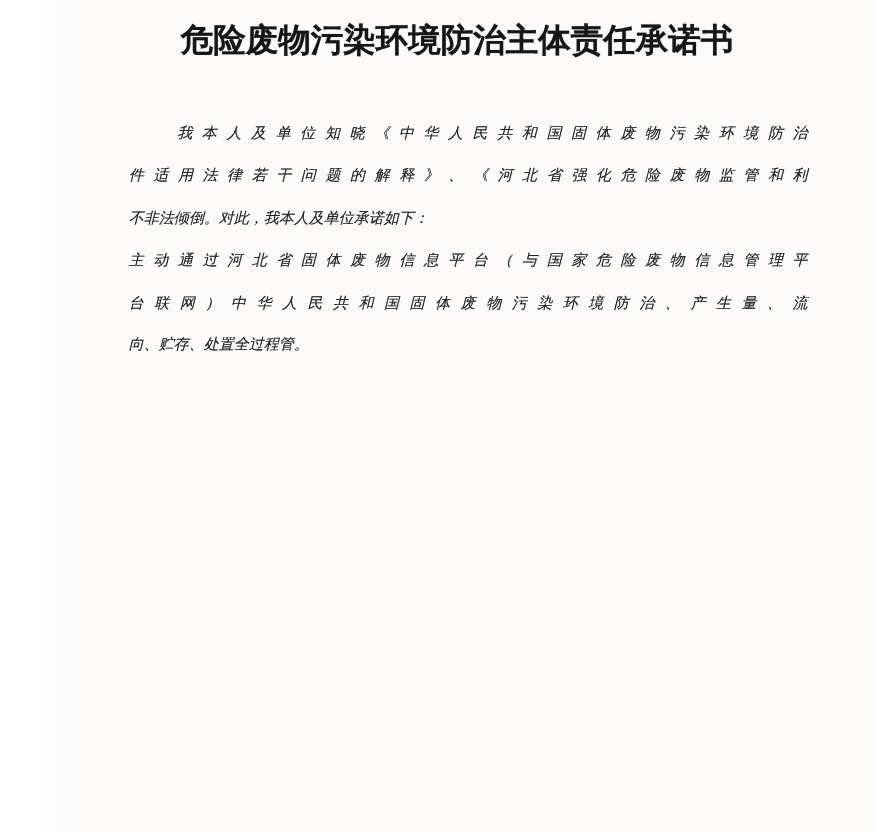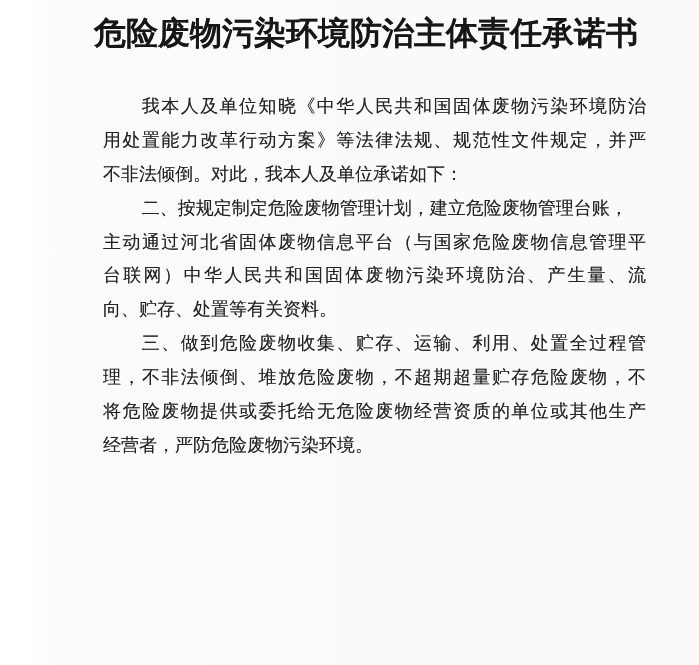--- a/index.html
+++ b/index.html
@@ -14,41 +14,42 @@
   .page {
     width: 699px; height: 665px;
     position: relative;
   }
   .content {
     margin-left: 103px;
     width: 543px;
   }
   .title {
     margin-top: 13px;
-    font-size: 32px;
+    font-size: 26px;
     font-weight: 700;
     line-height: 40px;
     text-align: center;
     position: relative;
     left: -9px;
     color: #161616;
     text-shadow: 0 0 0.6px rgba(20,20,20,0.55);
     white-space: nowrap;
   }
   .doc-body {
     margin-top: 37px;
     color: #242424;
   }
   .line {
-    font-size: 18px;
+    font-size: 12px;
     line-height: 33.9px;
     height: 33.9px;
     white-space: nowrap;
     overflow: visible;
     text-shadow: 0 0 0.5px rgba(40,40,40,0.5);
+    font-style: italic;
   }
   .jf {
     text-align: justify;
     text-align-last: justify;
     -moz-text-align-last: justify;
     text-justify: inter-character;
   }
   .in {
     padding-left: 38.8px;
   }
@@ -58,34 +59,27 @@
 
 <div class="page">
   <div class="content">
 
     <h1 class="title">危险废物污染环境防治主体责任承诺书</h1>
 
     <div class="doc-body">
 
       <section>
         <div class="line jf in">我本人及单位知晓《中华人民共和国固体废物污染环境防治</div>
-        <div class="line jf">用处置能力改革行动方案》等法律法规、规范性文件规定，并严</div>
+        <div class="line jf">件适用法律若干问题的解释》、《河北省强化危险废物监管和利</div>
         <div class="line">不非法倾倒。对此，我本人及单位承诺如下：</div>
       </section>
 
 
       <section>
-        <div class="line in">二、按规定制定危险废物管理计划，建立危险废物管理台账，</div>
         <div class="line jf">主动通过河北省固体废物信息平台（与国家危险废物信息管理平</div>
         <div class="line jf">台联网）中华人民共和国固体废物污染环境防治、产生量、流</div>
-        <div class="line">向、贮存、处置等有关资料。</div>
+        <div class="line">向、贮存、处置全过程管。</div>
       </section>
 
-      <section>
-        <div class="line jf in">三、做到危险废物收集、贮存、运输、利用、处置全过程管</div>
-        <div class="line jf">理，不非法倾倒、堆放危险废物，不超期超量贮存危险废物，不</div>
-        <div class="line jf">将危险废物提供或委托给无危险废物经营资质的单位或其他生产</div>
-        <div class="line">经营者，严防危险废物污染环境。</div>
-      </section>
 
     </div>
   </div>
 </div>
 
 </body></html>

